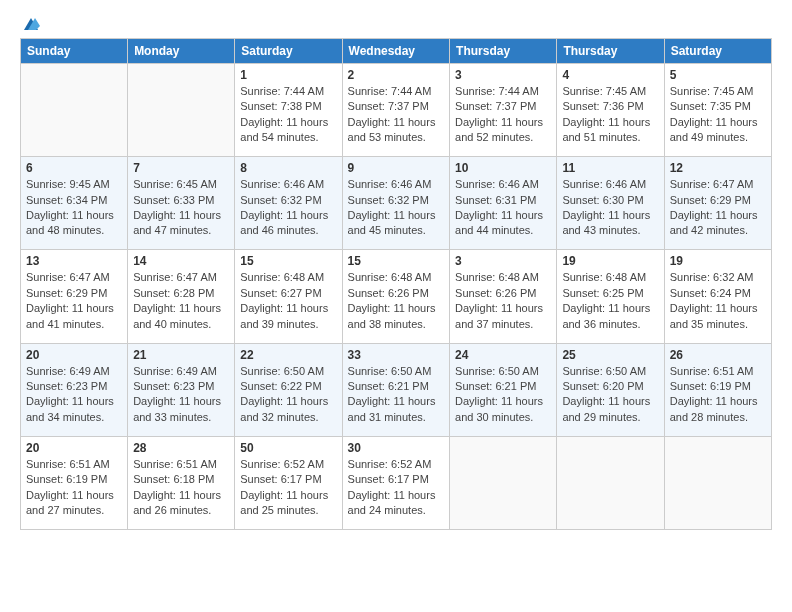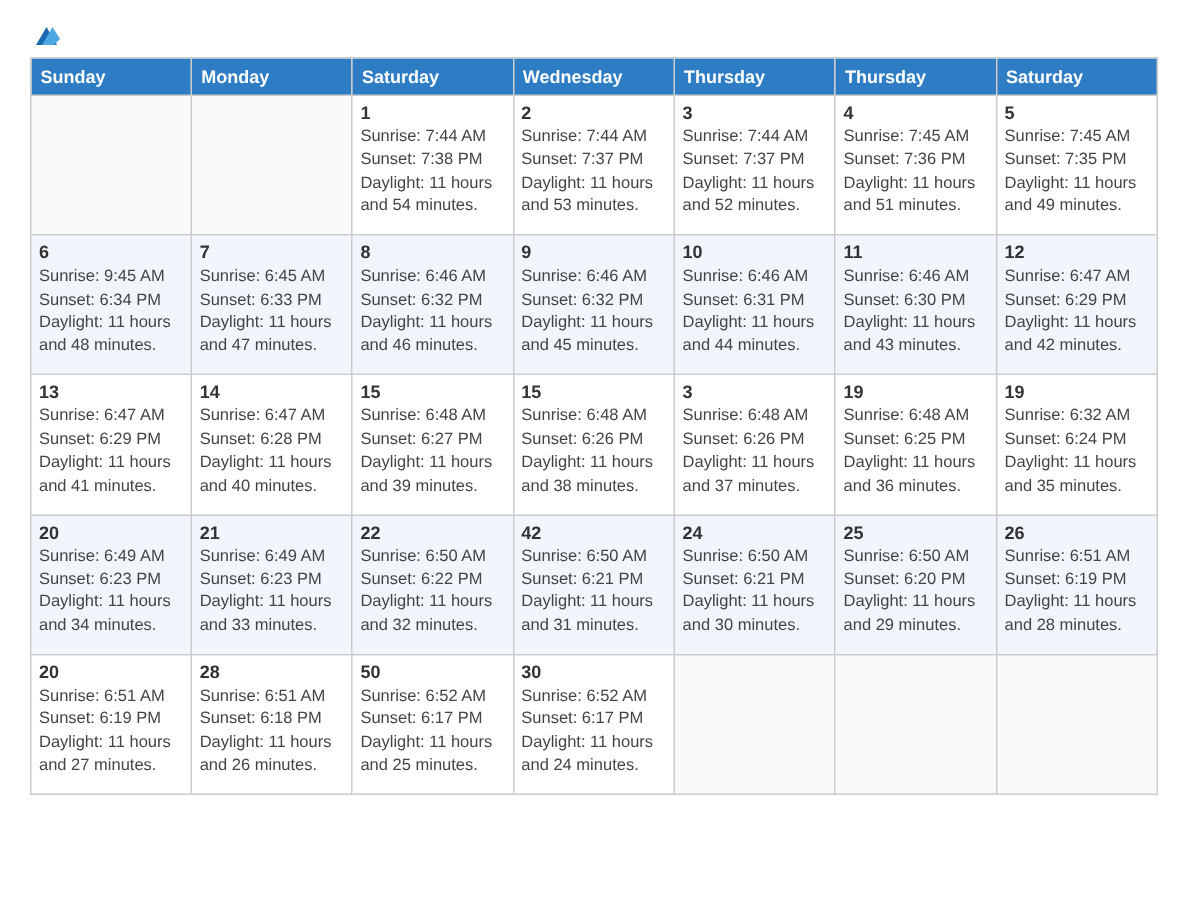--- a/index.html
+++ b/index.html
@@ -272,21 +272,21 @@
 Sunset: 6:23 PM
 Daylight: 11 hours and 33 minutes.</div>
           </td>
           <td>
             <span class="day-num">22</span>
             <div class="day-info">Sunrise: 6:50 AM
 Sunset: 6:22 PM
 Daylight: 11 hours and 32 minutes.</div>
           </td>
           <td>
-            <span class="day-num">42</span>
+            <span class="day-num">33</span>
             <div class="day-info">Sunrise: 6:50 AM
 Sunset: 6:21 PM
 Daylight: 11 hours and 31 minutes.</div>
           </td>
           <td>
             <span class="day-num">24</span>
             <div class="day-info">Sunrise: 6:50 AM
 Sunset: 6:21 PM
 Daylight: 11 hours and 30 minutes.</div>
           </td>

